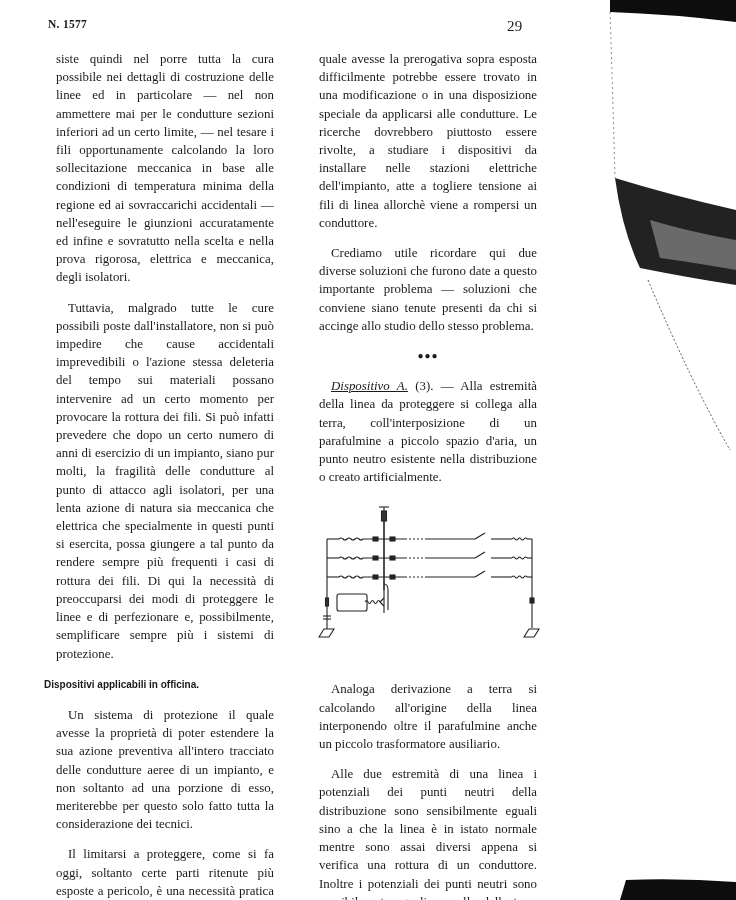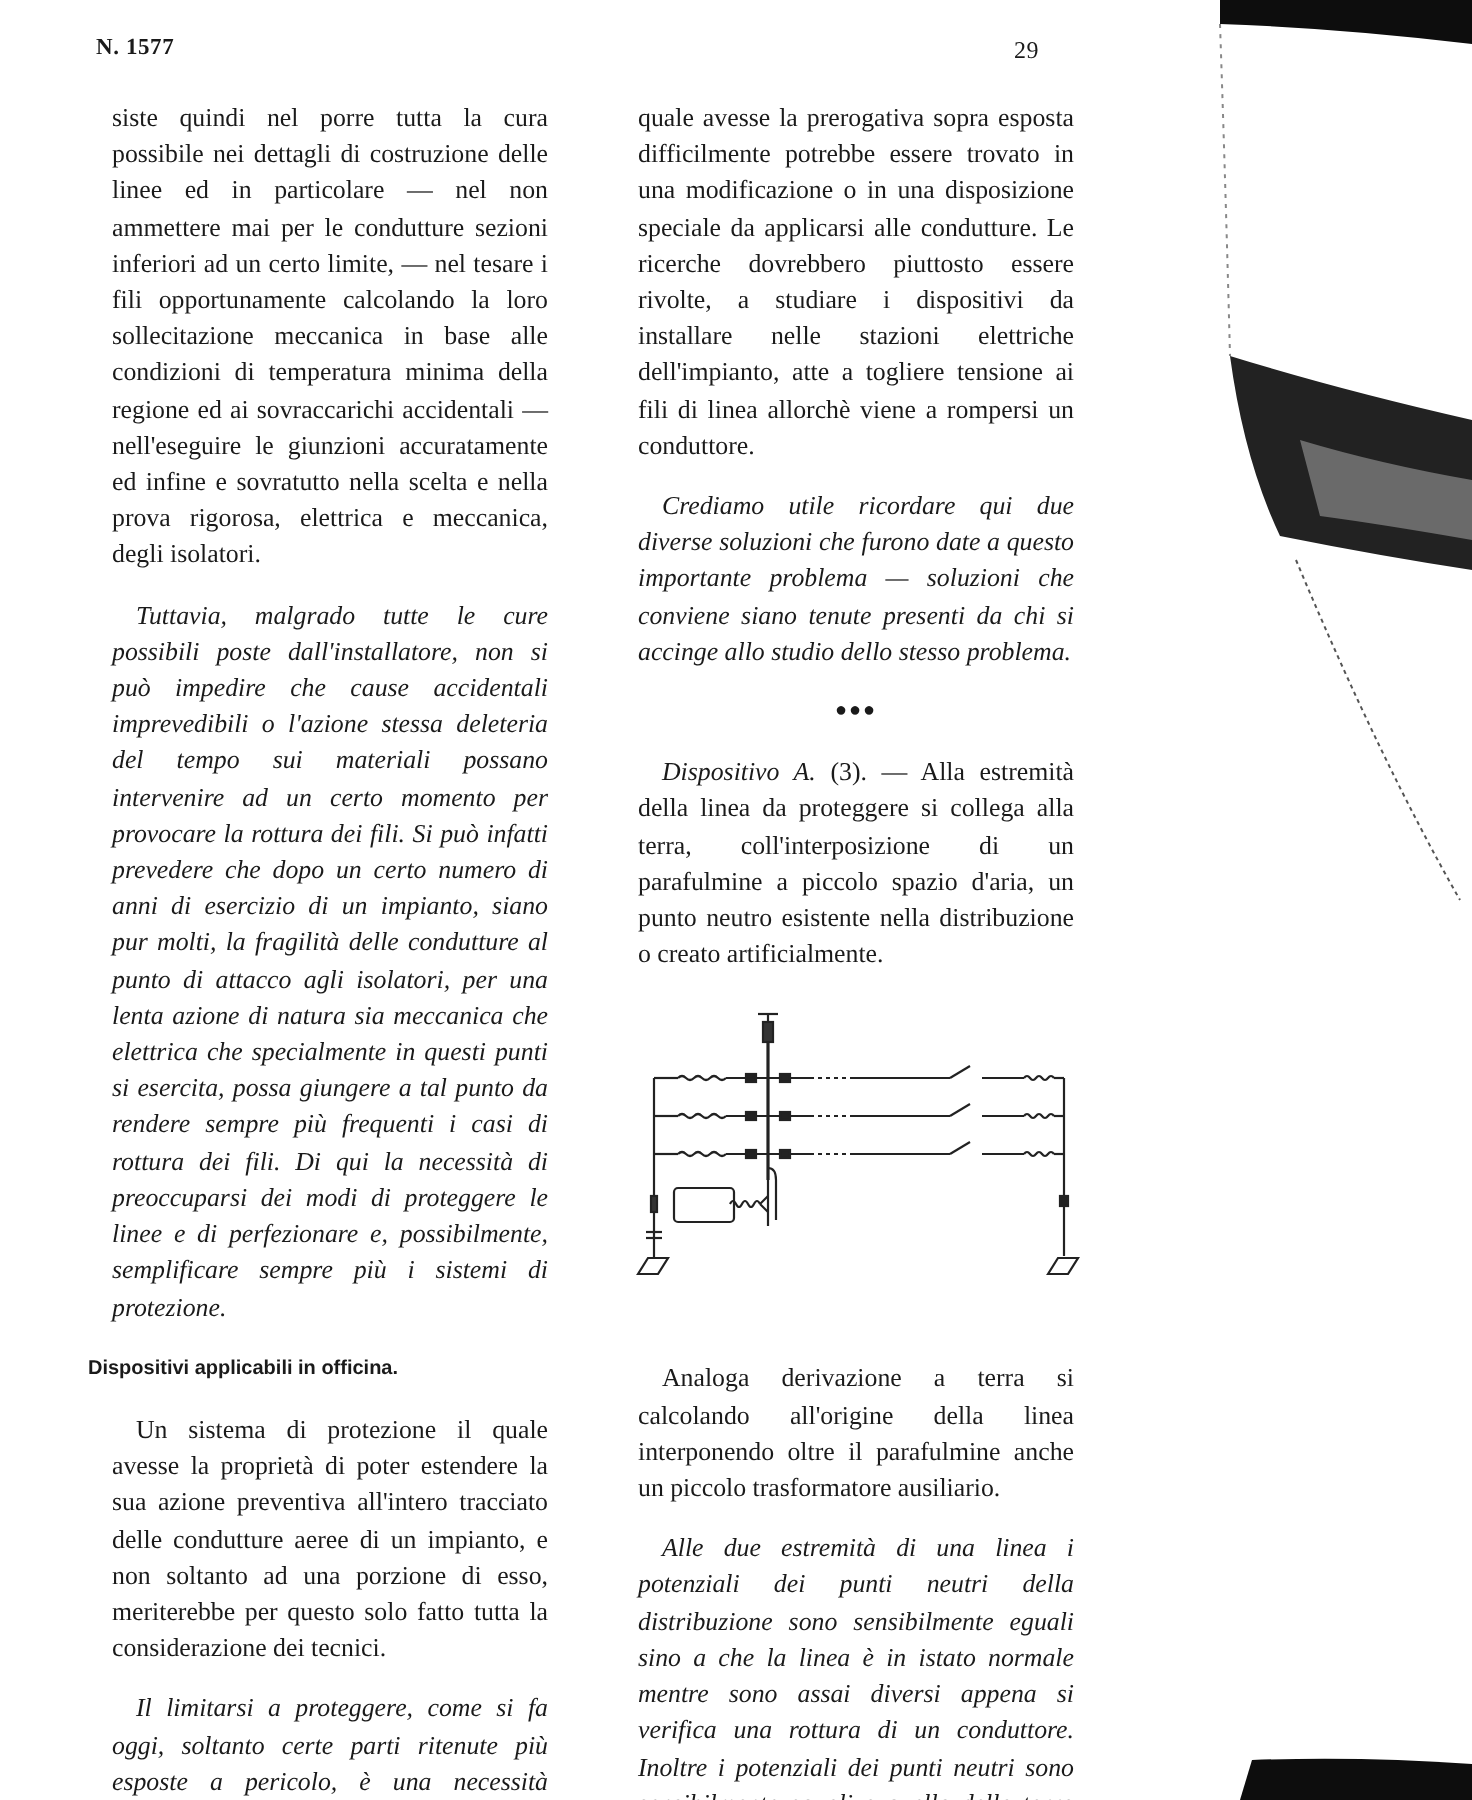--- a/index.html
+++ b/index.html
@@ -3,33 +3,33 @@
 <meta charset="utf-8">
 <style>
   html, body { margin: 0; padding: 0; }
   body {
     width: 736px; height: 900px; position: relative; overflow: hidden;
     background: #ffffff; color: #1a1a1a;
     font-family: "Liberation Serif", "DejaVu Serif", serif;
   }
   .hdr { position: absolute; top: 18px; font-size: 11.5px; font-weight: bold; letter-spacing: 0.3px; }
   .hdr-left { left: 48px; }
-  .hdr-right { left: 507px; font-weight: normal; font-size: 12px; }
+  .hdr-right { left: 507px; font-weight: normal; font-size: 15px; }
   .col { position: absolute; top: 38px; width: 242px; font-size: 12.9px; line-height: 18.2px; }
   .col-left { left: 44px; }
   .col-right { left: 307px; }
   .col p { margin: 12px; text-align: justify; }
   .col p.ind { text-indent: 12px; }
-  .col p.sp { margin-top: 2px; font-style: italic; }
+  .col p.sp { margin-top: 2px; }
   .sect-title {
     font-family: "Liberation Sans", "DejaVu Sans", sans-serif;
     font-weight: bold; font-size: 10px; margin: 13px 0 0 0;
   }
   .asterism { text-align: center; font-size: 10px; letter-spacing: 1px; margin: 3px 0 5px 0; }
-  em { font-style: italic; }
+  em { font-style: italic; text-decoration: underline; }
   .figure { position: relative; width: 242px; height: 170px; margin-top: 8px; }
   .figure svg { position: absolute; left: 0; top: 0; }
   .fig-cap { position: absolute; left: 0; width: 242px; top: 150px; text-align: center; font-size: 7.5px; }
   .edge { position: absolute; }
 </style>
 </head>
 <body>
 
 <div class="hdr hdr-left">N. 1577</div>
 <div class="hdr hdr-right">29</div>

